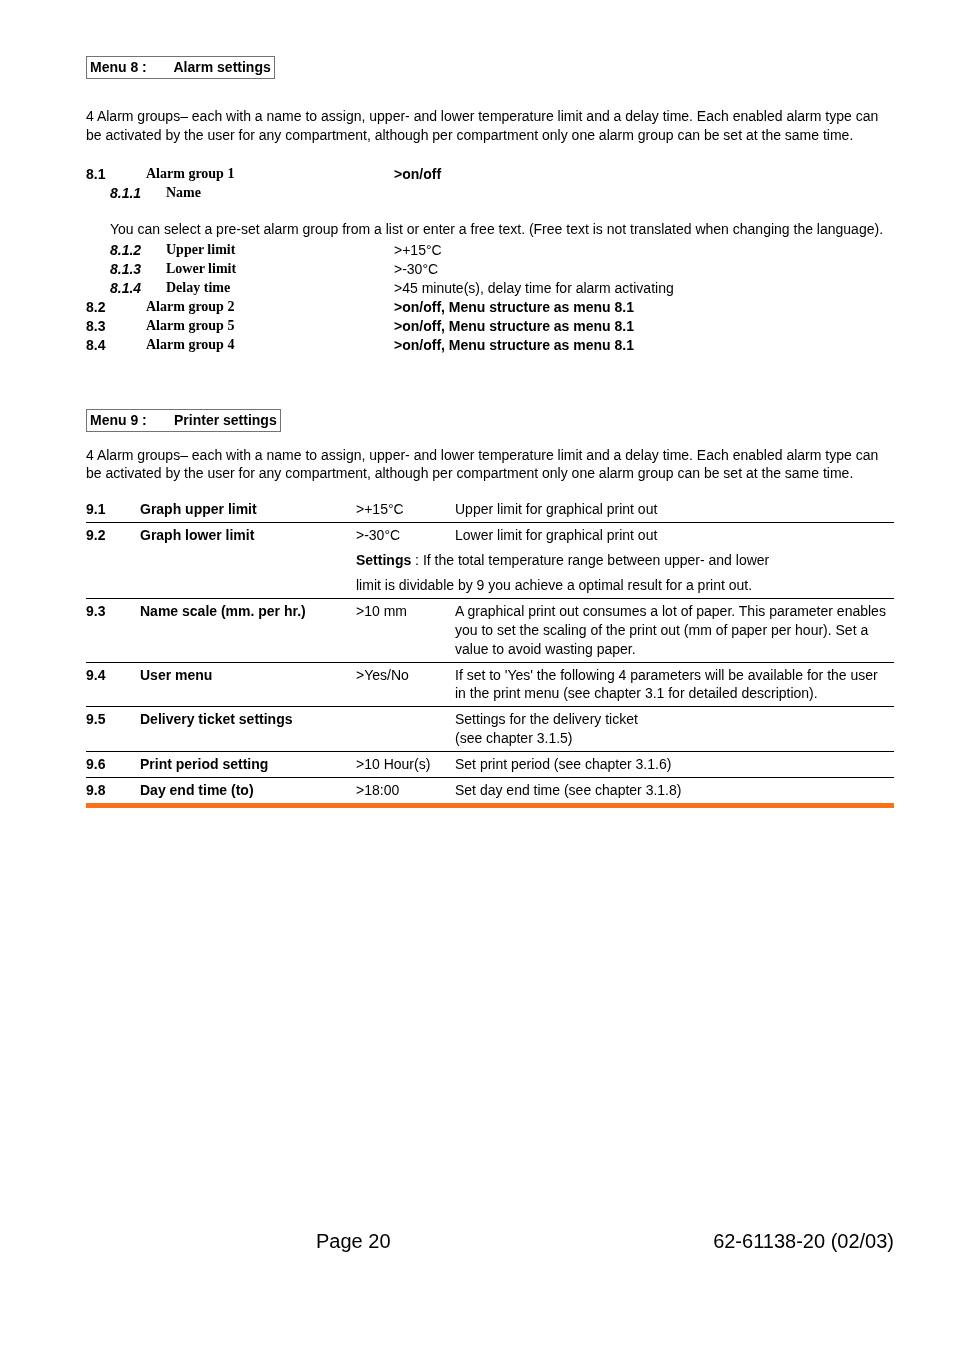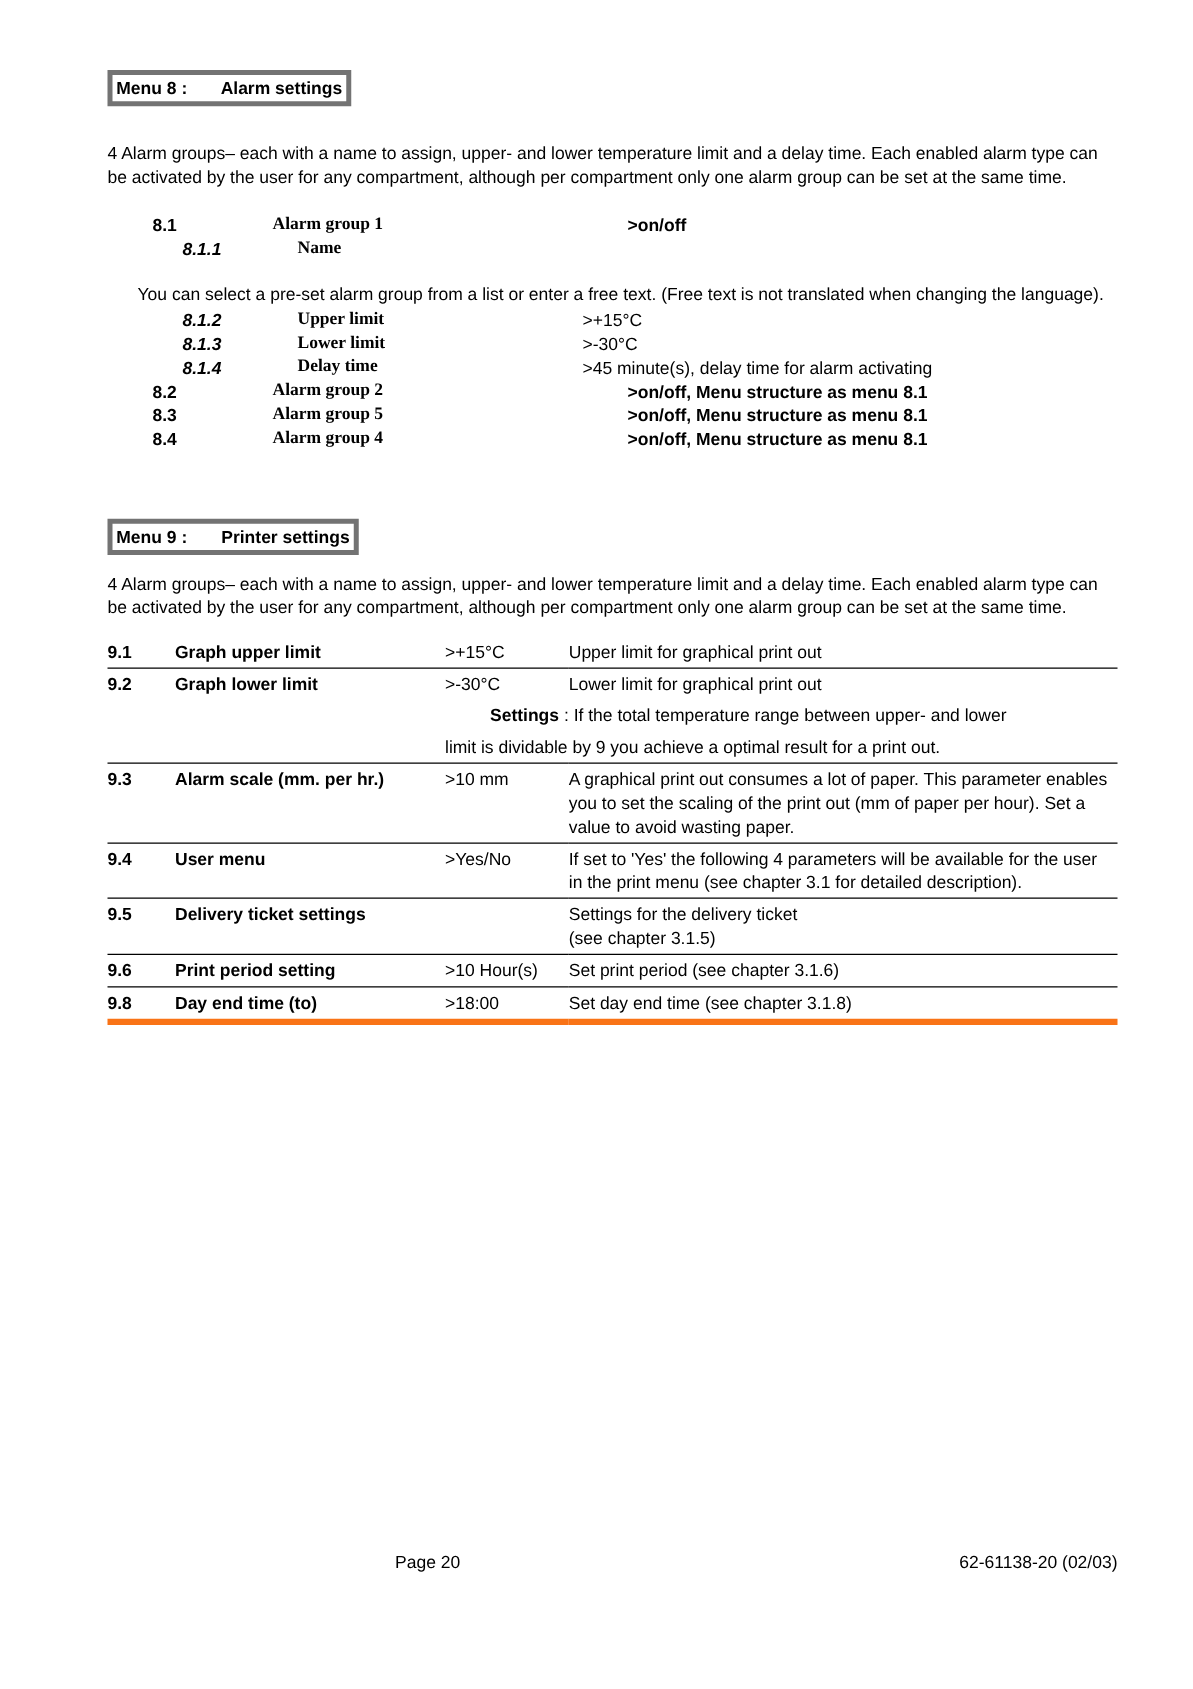--- a/index.html
+++ b/index.html
@@ -11,36 +11,36 @@
     padding: 56px 60px 40px 86px;
     width: 954px;
     box-sizing: border-box;
     line-height: 1.35;
   }
   .section-header {
     font-weight: bold;
     margin-bottom: 4px;
   }
   .section-header .label {
-    border: 4px solid #737373;
+    border: 1px solid #737373;
     padding: 1px 3px;
     display: inline-block;
     text-align: center;
   }
   .intro {
     margin: 28px 0 20px 0;
   }
   .alarm-block .row {
     display: flex;
   }
   .col-a { width: 60px; }
   .col-b { width: 248px; font-family: Liberation Serif, serif; }
   .col-c { flex: 1; }
   .indent { padding-left: 24px; }
-  .bold { font-weight: bold; margin-left: 36px; }
+  .bold { font-weight: bold; }
   .italic { font-style: italic; }
   .note { margin-left: 24px; margin-top: 18px; margin-bottom: 2px; }
   .spacer { height: 54px; }
   table.menu9 {
     border-collapse: collapse;
     width: 100%;
     margin-top: 10px;
   }
   table.menu9 td {
     padding: 3px 4px 3px 0;
@@ -49,21 +49,21 @@
   table.menu9 tr.divider td { border-top: 1px solid #000; }
   td.num { width: 50px; font-weight: bold; }
   td.name { width: 212px; font-weight: bold; }
   td.val { width: 95px; }
   td.desc { }
   .footer {
     position: relative;
     margin-top: 420px;
     display: flex;
     justify-content: space-between;
-    font-size: 14px;
+    font-size: 20px;
   }
   .footer .left { margin-left: 230px; }
 </style>
 </head>
 <body>
 
 <div class="section-header">
   <span class="label">
     <span>Menu 8 :</span>
     &nbsp;&nbsp;&nbsp;&nbsp;&nbsp;
@@ -158,21 +158,21 @@
       <span class="bold">Settings</span><span> : If the total temperature range between upper- and lower</span>
     </td>
   </tr>
   <tr class="subrow">
     <td></td>
         <td></td>
     <td colspan="2">limit is dividable by 9 you achieve a optimal result for a print out.</td>
   </tr>
   <tr class="divider">
     <td class="num">9.3</td>
-    <td class="name">Alarm scale (mm. per hr.)</td>
+    <td class="name">Name scale (mm. per hr.)</td>
     <td class="val">&gt;10 mm</td>
     <td class="desc">A graphical print out consumes a lot of paper. This parameter enables you to set the scaling of the print out (mm of paper per hour). Set a value to avoid wasting paper.</td>
   </tr>
   <tr class="divider">
     <td class="num">9.4</td>
     <td class="name">User menu</td>
     <td class="val">&gt;Yes/No</td>
     <td class="desc">If set to 'Yes' the following 4 parameters will be available for the user in the print menu (see chapter 3.1 for detailed description).</td>
   </tr>
   <tr class="divider">

